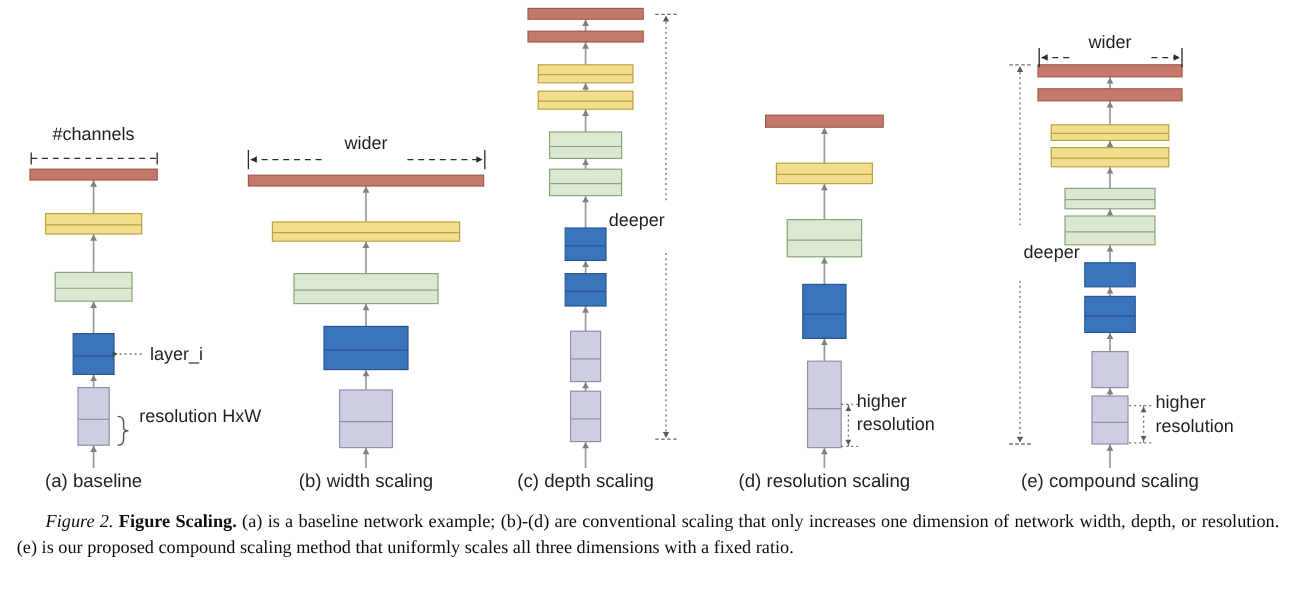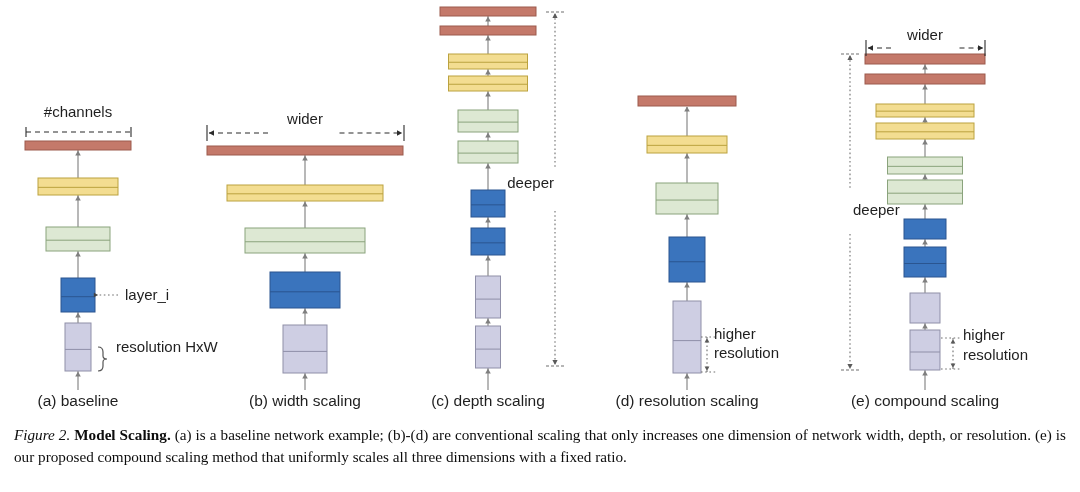--- a/index.html
+++ b/index.html
@@ -69,20 +69,21 @@
     padding: 0 14px 0 14px;
     box-sizing: border-box;
     font-family: "Liberation Serif", serif;
     font-size: 15.2px;
     line-height: 1.42;
     color: #0d0d0d;
     text-align: justify;
   }
   .caption-block .fig-num {
     font-style: italic;
+    margin-left: 24px;
   }
   .caption-block .fig-title {
     font-weight: bold;
   }
 </style>
 </head>
 <body>
 
 <div id="figure-root">
 
@@ -366,16 +367,16 @@
             <text x="963" y="340" class="annot-label" text-anchor="start">higher</text>
             <text x="963" y="360" class="annot-label" text-anchor="start">resolution</text>
           </g>
           <text x="925" y="406" class="panel-caption" text-anchor="middle">(e) compound scaling</text>
         </g>
       </g>
   </svg>
 
   <div class="caption-block">
     <span class="fig-num">Figure 2.</span>
-    <span class="fig-title">Model Scaling.</span><span> (a) is a baseline network example; (b)-(d) are conventional scaling that only increases one dimension of network width, depth, or resolution. (e) is our proposed compound scaling method that uniformly scales all three dimensions with a fixed ratio.</span>
+    <span class="fig-title">Figure Scaling.</span><span> (a) is a baseline network example; (b)-(d) are conventional scaling that only increases one dimension of network width, depth, or resolution. (e) is our proposed compound scaling method that uniformly scales all three dimensions with a fixed ratio.</span>
   </div>
 
 </div>
 
 </body></html>

